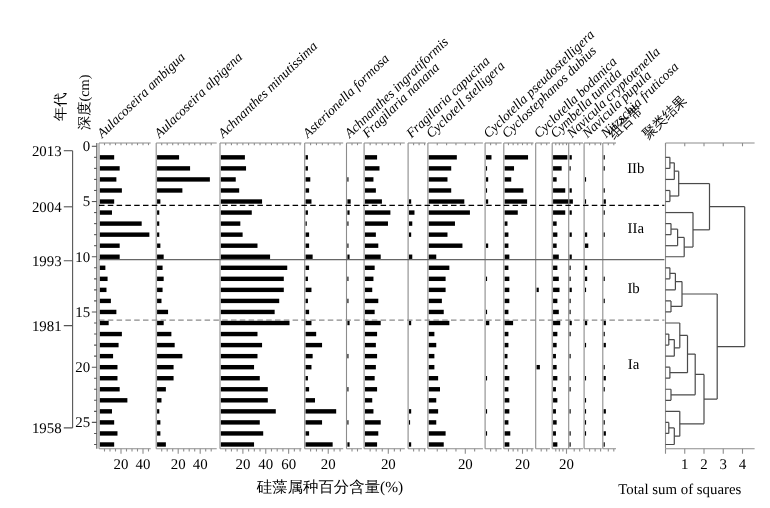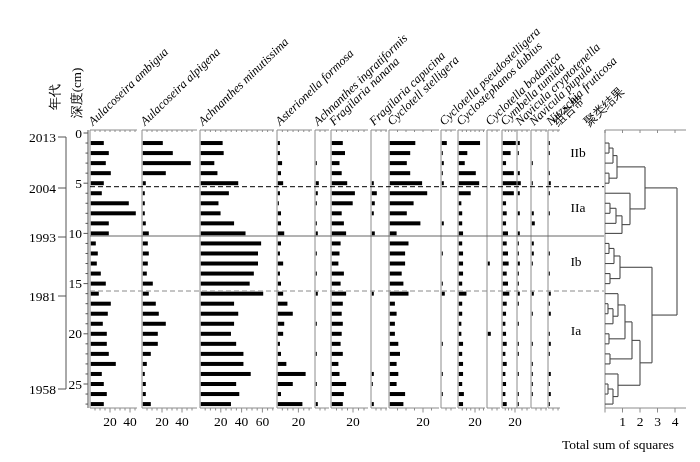--- a/index.html
+++ b/index.html
@@ -735,14 +735,15 @@
         <line x1="620" y1="267.285" x2="652" y2="267.285" stroke="#4a4a4a" stroke-width="1.1"></line>
         <line x1="640" y1="362.821875" x2="652" y2="362.821875" stroke="#4a4a4a" stroke-width="1.1"></line>
         <line x1="652" y1="267.285" x2="652" y2="362.821875" stroke="#4a4a4a" stroke-width="1.1"></line>
         <line x1="645" y1="187.90625" x2="677" y2="187.90625" stroke="#4a4a4a" stroke-width="1.1"></line>
         <line x1="652" y1="315.0534375" x2="677" y2="315.0534375" stroke="#4a4a4a" stroke-width="1.1"></line>
         <line x1="677" y1="187.90625" x2="677" y2="315.0534375" stroke="#4a4a4a" stroke-width="1.1"></line>
       </g>
     </svg>
   <div class="ovl" id="ylab1">年代</div>
   <div class="ovl" id="ylab2">深度(cm)</div>
+  <div class="ovl" id="xtitle">硅藻属种百分含量(%)</div>
   <div class="ovl" id="dtitle">Total sum of squares</div>
 </div>
 
 </body></html>

